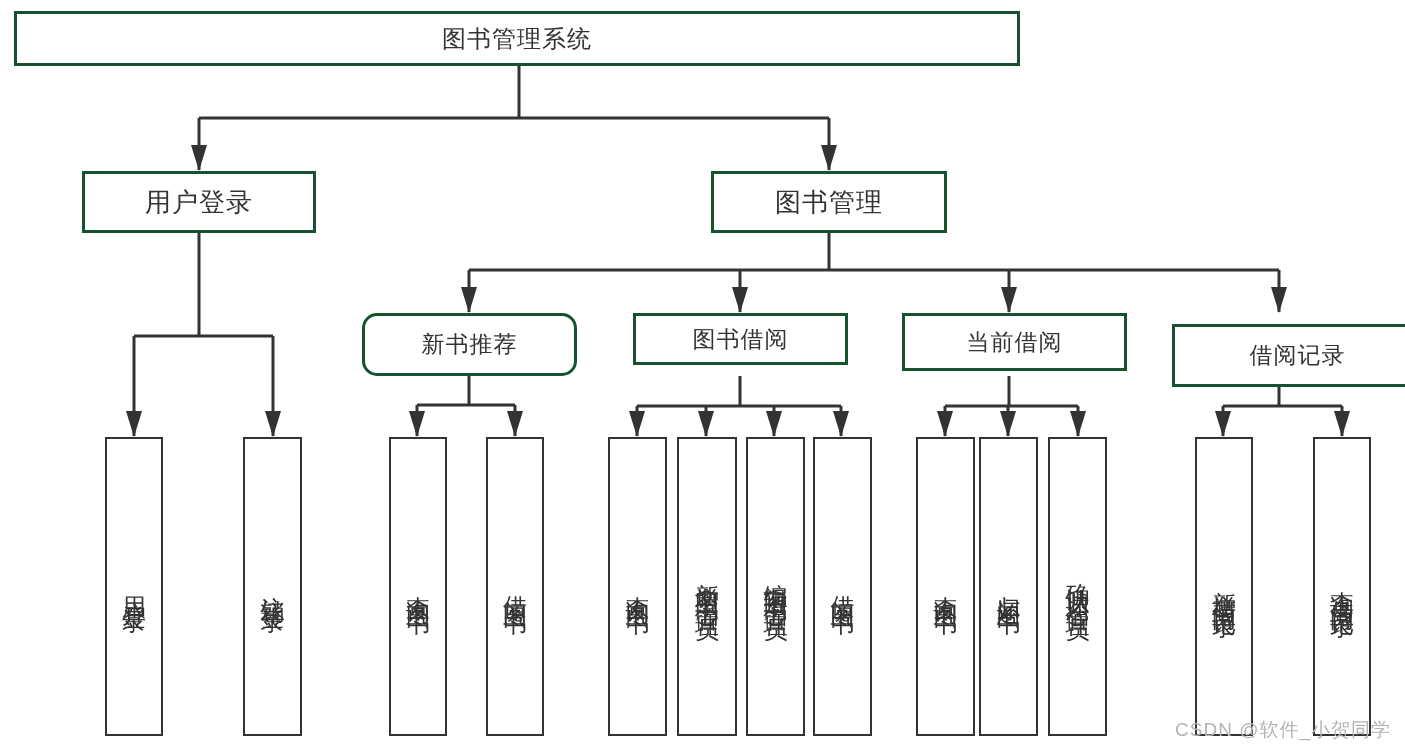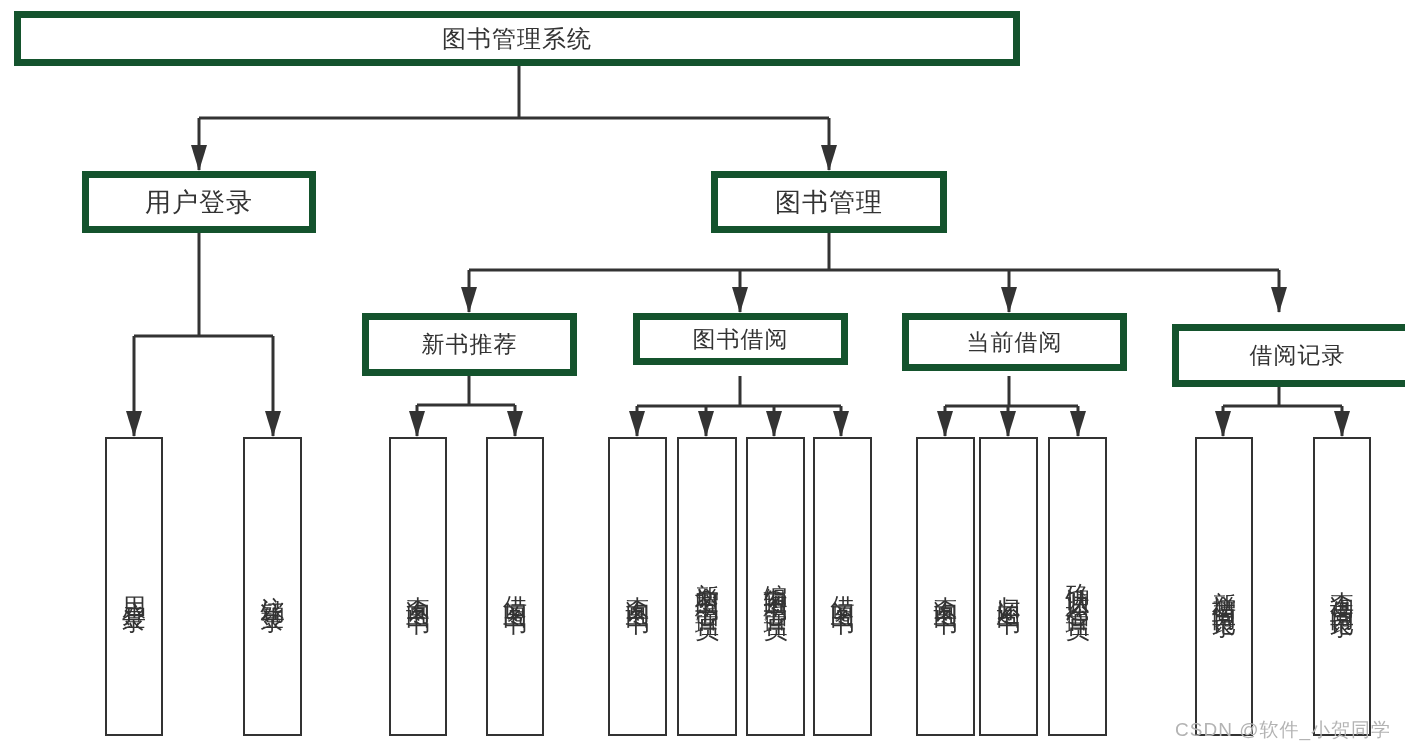--- a/index.html
+++ b/index.html
@@ -23,21 +23,21 @@
   }
   .ln {
     stroke: #333333;
     stroke-width: 3;
     fill: none;
   }
   .node {
     position: absolute;
     box-sizing: border-box;
     background: #ffffff;
-    border: 7px solid #14532d;
+    border: 3px solid #14532d;
     display: flex;
     align-items: center;
     justify-content: center;
     color: #333333;
     text-align: center;
   }
   .node-root   { font-size: 24px; letter-spacing: 1px; }
   .node-lvl2   { font-size: 26px; letter-spacing: 1px; }
   .node-lvl3   { font-size: 23px; letter-spacing: 1px; }
   .leaf {
@@ -121,21 +121,21 @@
     <span>图书管理系统</span>
   </div>
 
   <div class="node node-lvl2" style="left:82px; top:171px; width:234px; height:62px;">
     <span>用户登录</span>
   </div>
   <div class="node node-lvl2" style="left:711px; top:171px; width:236px; height:62px;">
     <span>图书管理</span>
   </div>
 
-  <div class="node node-lvl3" style="left:362px; top:313px; width:215px; height:63px;">
+  <div class="node node-lvl3" style="left:362px; top:313px; width:215px; height:63px;border-radius:15px;">
     <span>新书推荐</span>
   </div>
   <div class="node node-lvl3" style="left:633px; top:313px; width:215px; height:52px;">
     <span>图书借阅</span>
   </div>
   <div class="node node-lvl3" style="left:902px; top:313px; width:225px; height:58px;">
     <span>当前借阅</span>
   </div>
   <div class="node node-lvl3" style="left:1172px; top:324px; width:251px; height:63px;">
     <span>借阅记录</span>

